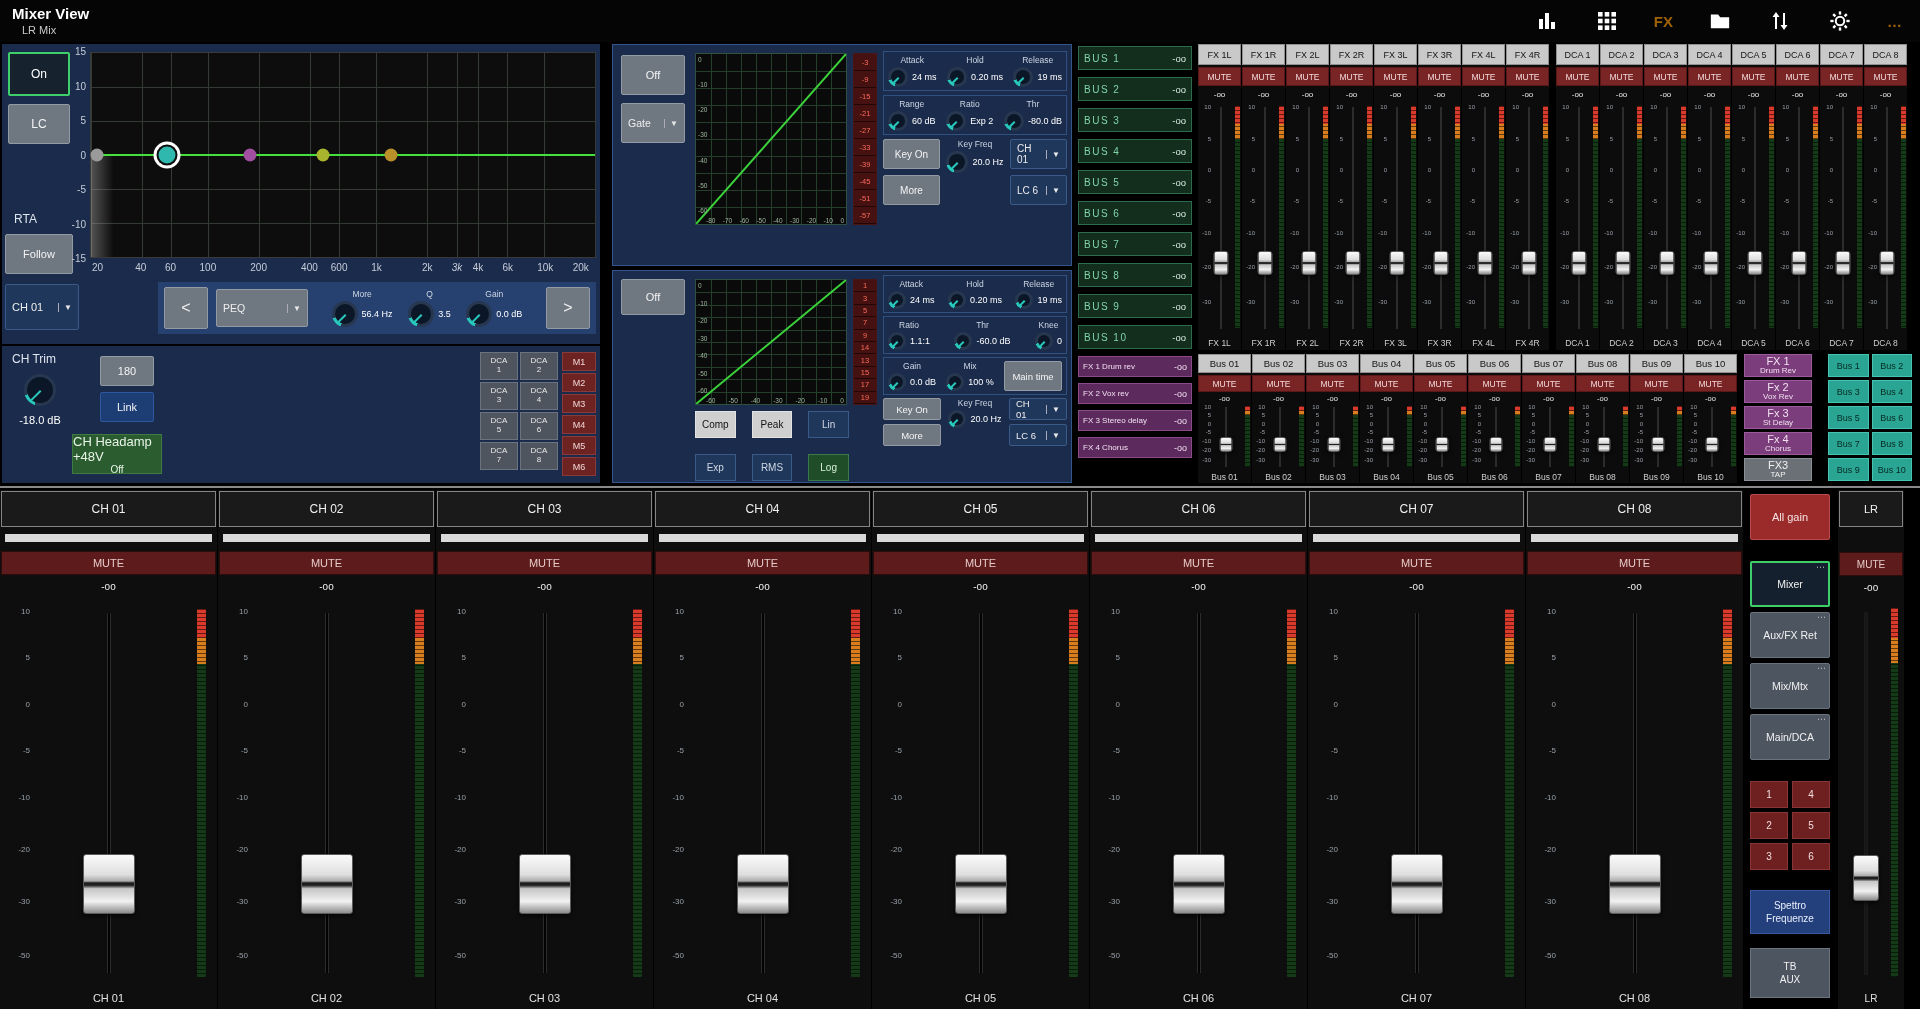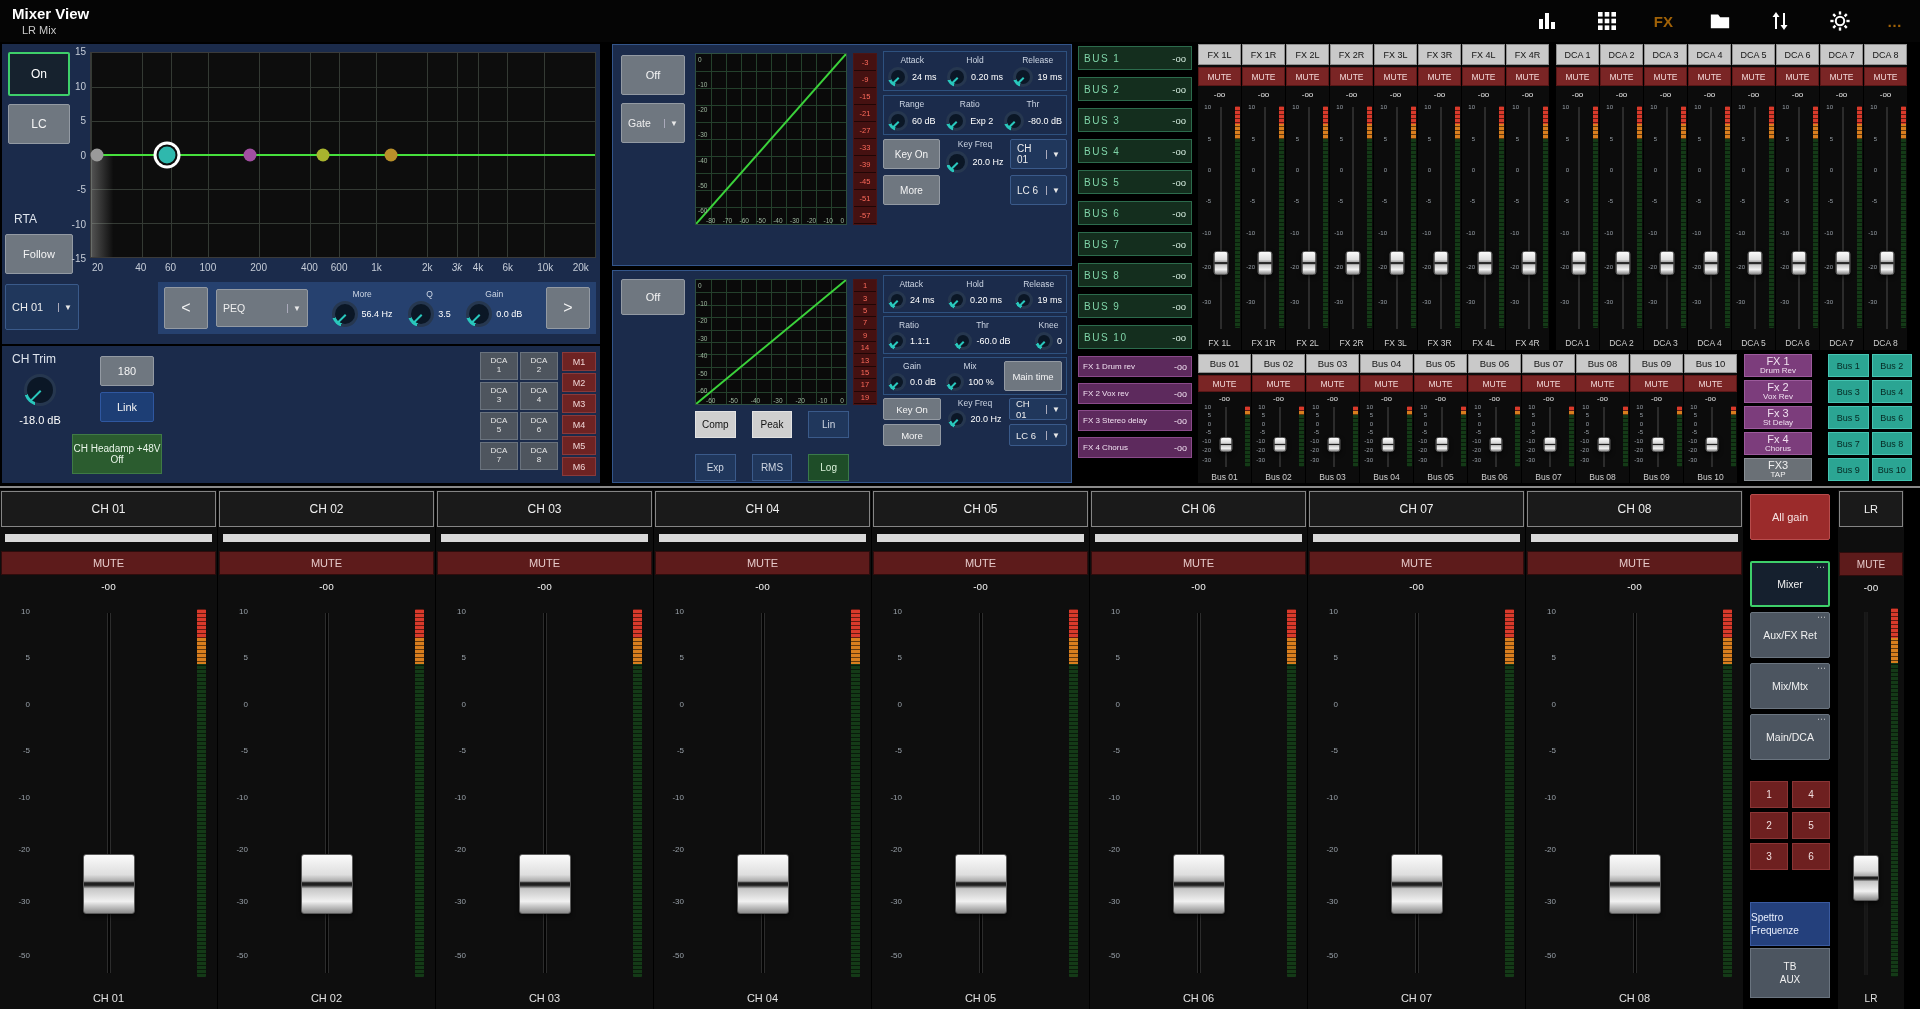--- a/index.html
+++ b/index.html
@@ -73,21 +73,21 @@
 
   
   #trim-panel{position:absolute;left:2px;top:346px;width:598px;height:137px;background:#1b2b4b}
   #trim-label{position:absolute;left:10px;top:6px;font-size:12px;color:#dfe5ee}
   #trim-knob{position:absolute;left:22px;top:28px}
   #trim-value{position:absolute;left:8px;top:68px;width:60px;text-align:center;font-size:11px;color:#fff}
   #trim-phase{position:absolute;left:98px;top:10px;width:54px;height:30px}
   #trim-link{position:absolute;left:98px;top:46px;width:54px;height:30px}
   #trim-headamp{position:absolute;left:70px;top:88px;width:90px;height:40px;background:#2b5c2f;border:1px solid #3f7a45;
                 display:flex;flex-direction:column;align-items:center;justify-content:center;color:#e8f4e8}
-  #trim-headamp .l1{font-size:10px}
+  #trim-headamp .l1{font-size:13px}
   #trim-headamp .l2{font-size:10px}
   #trim-dca{position:absolute;left:478px;top:6px;width:78px;display:grid;grid-template-columns:1fr 1fr;gap:2px}
   .dcacell{height:28px;background:#4e555e;border:1px solid #6a737e;color:#e8e8e8;font-size:8px;line-height:1.1;
            display:flex;flex-direction:column;align-items:center;justify-content:center}
   #trim-m{position:absolute;left:560px;top:6px;display:flex;flex-direction:column;gap:2px}
   .mcell{height:19px;width:34px;background:#6e2323;border:1px solid #8a3a3a;color:#f0d6d6;font-size:9px;
          display:flex;align-items:center;justify-content:center}
 
   
   #gate-panel{position:absolute;left:612px;top:44px;width:460px;height:222px;background:#1b2b4b;border:1px solid #33558a}
@@ -211,22 +211,22 @@
   #sb-allgain{position:absolute;left:2px;top:4px;width:80px;height:46px;background:#9b2b2b;border:1px solid #b84c4c;
               color:#f6e2e2;font-size:11px;display:flex;align-items:center;justify-content:center;border-radius:2px}
   #sb-views{position:absolute;left:2px;top:71px;width:80px;display:flex;flex-direction:column;gap:5px}
   .sbtn.view{height:46px;background:#4c5560;border:1px solid #6a747f;color:#f0f0f0;display:flex;align-items:center;
              justify-content:center;text-align:center;font-size:10.5px;position:relative;border-radius:2px;padding:0 2px}
   .sbtn.view.active{background:#15202e;border:2px solid #3ecf6a}
   .dots{position:absolute;top:-1px;right:3px;font-size:9px;color:#cfcfcf}
   #num-grid{position:absolute;left:2px;top:291px;width:80px;display:grid;grid-template-columns:1fr 1fr;gap:4px}
   .numcell{height:27px;background:#6e2020;border:1px solid #8a3535;color:#f0dede;font-size:10px;
            display:flex;align-items:center;justify-content:center}
-  #sb-spettro{position:absolute;left:2px;top:412px;width:80px;height:44px;background:#24407c;border:1px solid #3a5aa0;
-              color:#e8eefc;font-size:10px;display:flex;flex-direction:column;justify-content:center;line-height:1.3}
+  #sb-spettro{position:absolute;left:2px;top:400px;width:80px;height:44px;background:#24407c;border:1px solid #3a5aa0;
+              color:#e8eefc;font-size:10px;display:flex;flex-direction:column;align-items:center;justify-content:center;line-height:1.3}
   #sb-tb{position:absolute;left:2px;top:458px;width:80px;height:50px;background:#4c5560;border:1px solid #6a747f;
          color:#f0f0f0;font-size:10px;display:flex;flex-direction:column;align-items:center;justify-content:center;line-height:1.3}
 </style>
 </head>
 <body>
 
 <div id="topbar">
   <div id="app-title">Mixer View</div>
   <div id="app-subtitle">LR Mix</div>
   <div id="topbar-icons">

